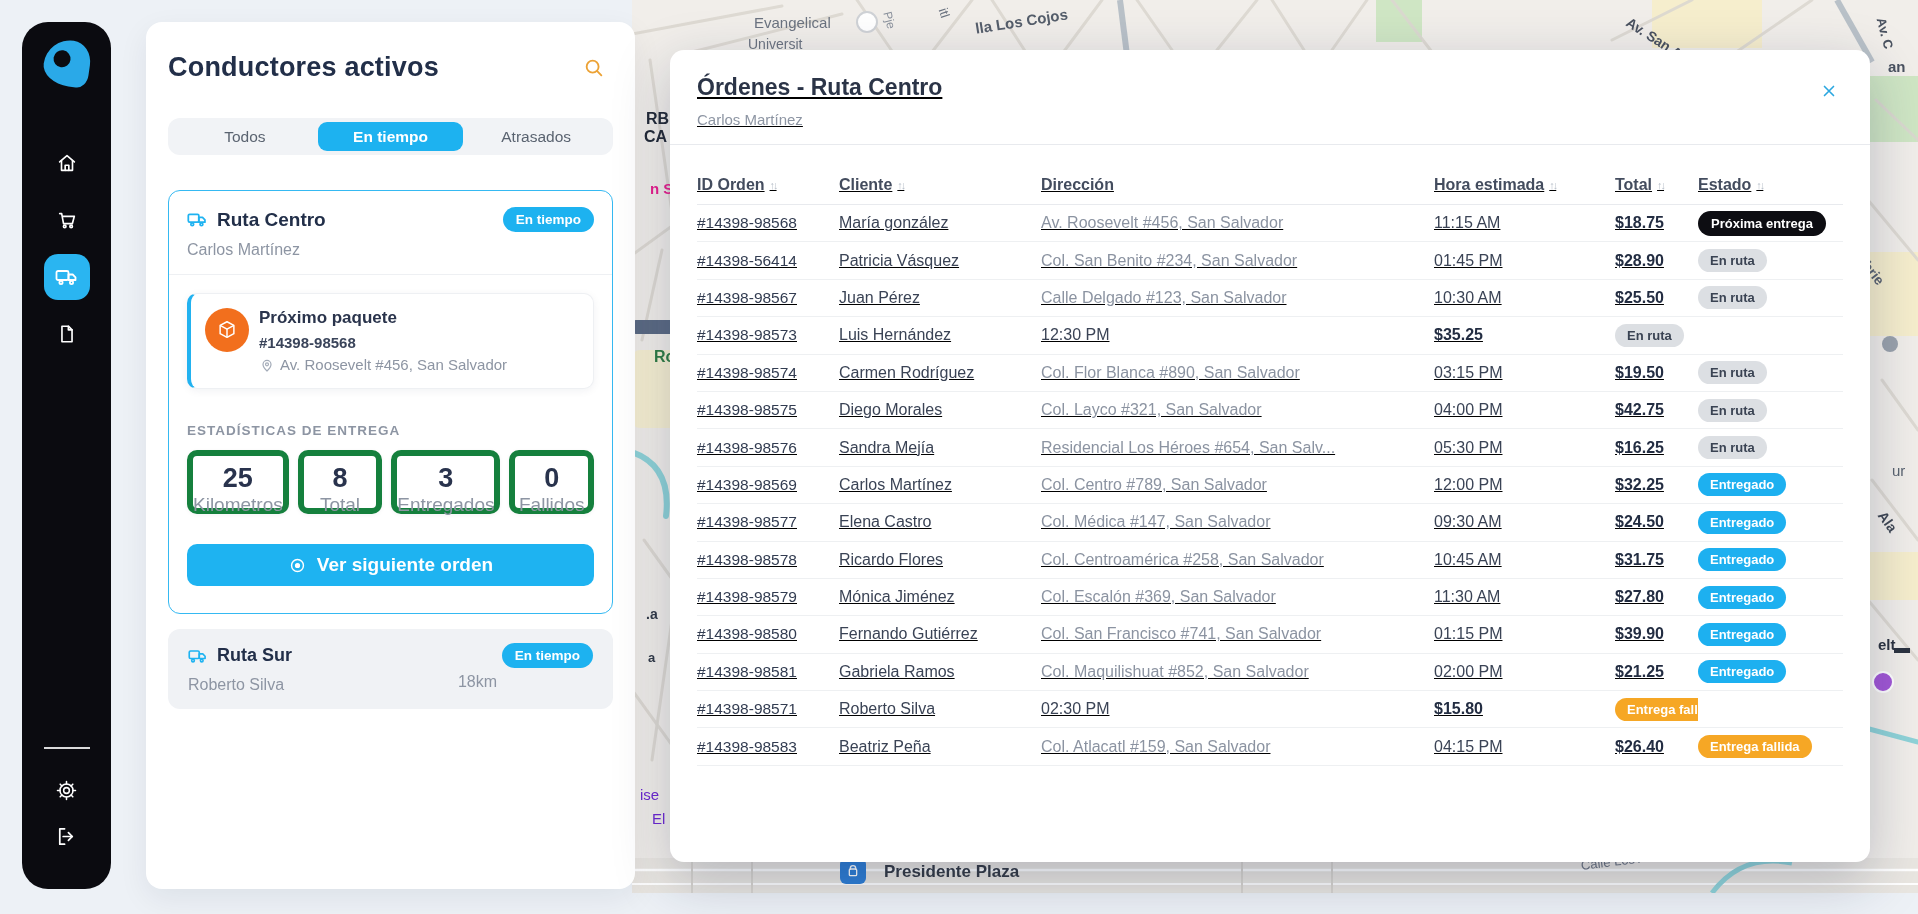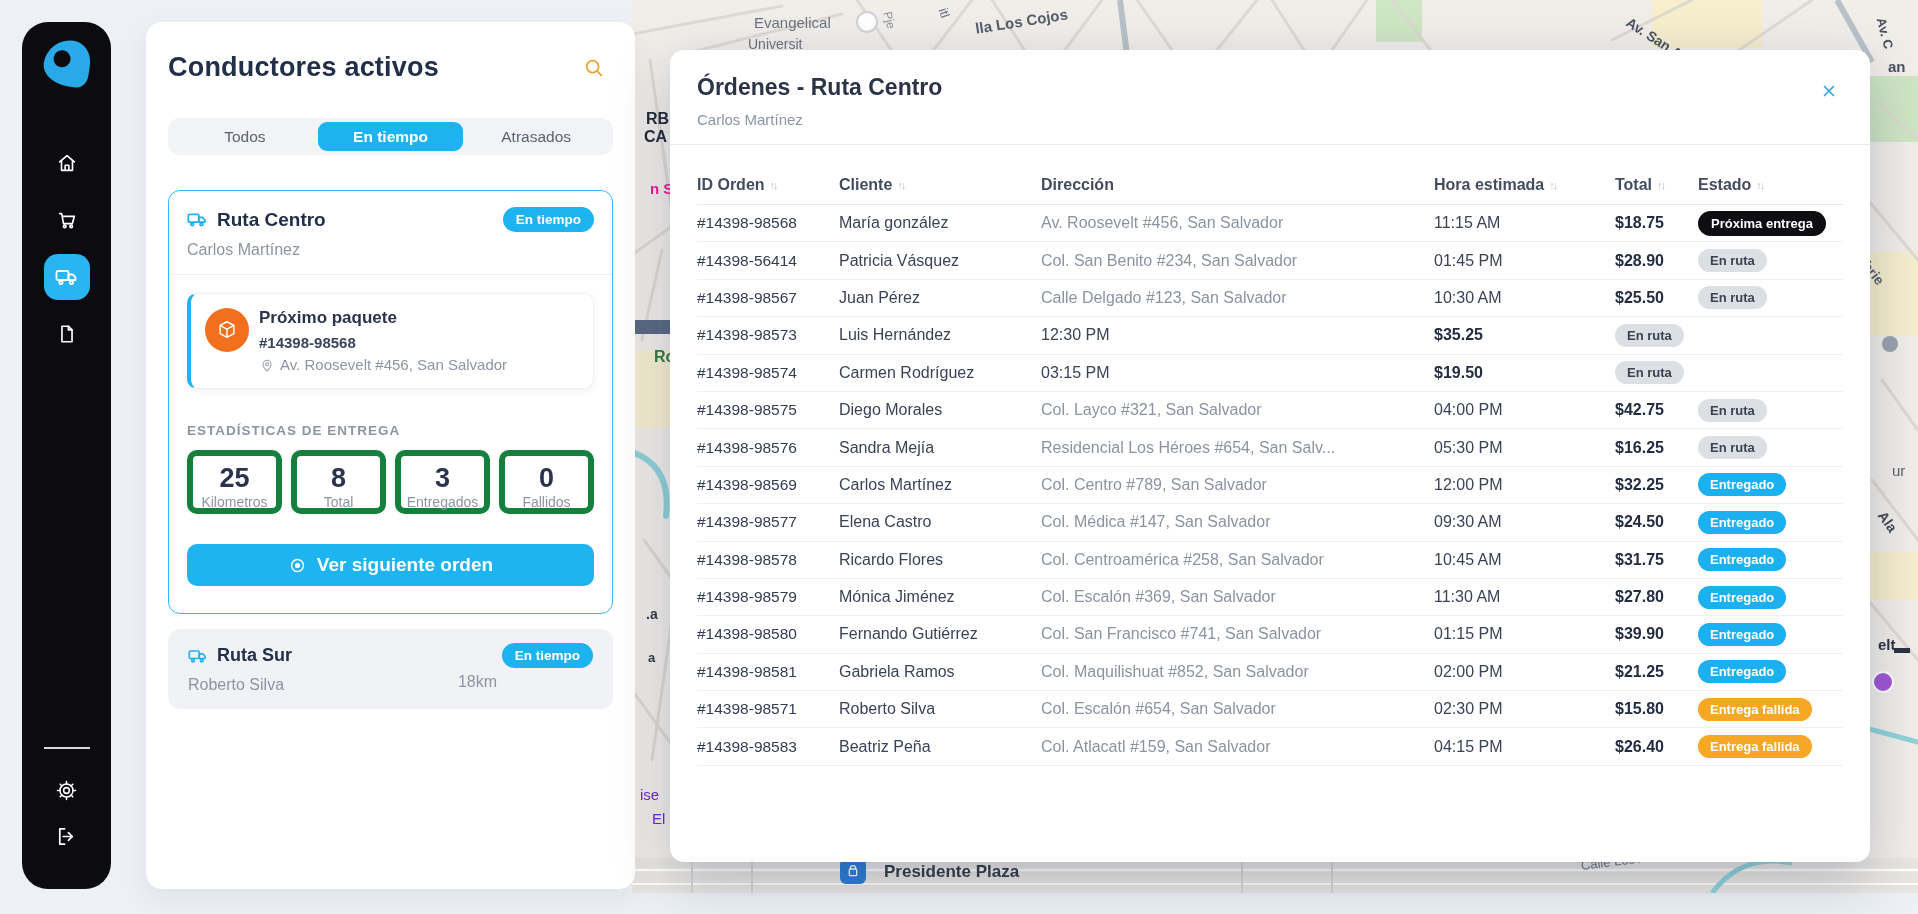--- a/index.html
+++ b/index.html
@@ -69,37 +69,37 @@
   .pkg-addr { margin-top:5px; font-size:15px; color:#8d95a3; display:flex;
     align-items:center; gap:5px; }
 
   .stats-title { margin-top:34px; font-size:13.5px; font-weight:700;
     letter-spacing:1px; color:#8d95a3; }
   .stats-row { margin-top:12px; display:flex; gap:9px; }
   .stat-box { flex:1; height:64px; background:#fff; border:6px solid #15803d;
     border-radius:10px; box-shadow:0 1px 4px rgba(20,30,60,.05); text-align:center;
     padding-top:8px; }
   .stat-value { font-size:27px; font-weight:700; color:#29334d; line-height:28px; }
-  .stat-label { font-size:14px; color:#8d95a3; margin-top:2px; }
+  .stat-label { font-size:19px; color:#8d95a3; margin-top:2px; }
 
   .next-order-btn { margin-top:30px; width:100%; height:42px; background:#1eb3f1;
     border:none; border-radius:10px; color:#fff; font-family:inherit; font-size:19px;
     font-weight:700; cursor:pointer; display:flex; align-items:center;
     justify-content:center; gap:10px; }
 
   .route-card-sm { position:relative; margin-top:15px; background:#f0f2f5;
     border-radius:12px; height:80px; padding:14px 20px 5px; }
   .rc-sm-title { font-size:18px; font-weight:700; color:#222f49; margin-left:9px; }
   .rc-sm-driver { margin-top:8px; font-size:16px; color:#8d95a3; }
   .rc-sm-dist { position:absolute; right:116px; top:44px; font-size:16px; color:#8d95a3; }
 
   
   .modal { position:absolute; left:670px; top:50px; width:1200px; height:812px;
     background:#fff; border-radius:14px; box-shadow:0 18px 55px rgba(25,35,70,.25);
-    padding:24px 27px 5px; z-index:40; }
+    padding:24px 27px 5px; z-index:40;text-decoration:underline; }
   .modal-title { font-size:23px; font-weight:700; color:#2b3447; }
   .modal-sub { margin-top:10px; font-size:15px; color:#8d95a3; }
   .modal-close { position:absolute; right:28px; top:28px; width:26px; height:26px;
     display:flex; align-items:center; justify-content:center; cursor:pointer; }
   .modal-divider { margin:16px -27px 0; height:1px; background:#e8eaee; }
 
   .otable { margin-top:20px; }
   .thead, .trow { display:grid;
     grid-template-columns:142px 202px 393px 181px 83px 1fr; align-items:center; }
   .thead { height:40px; border-bottom:1px solid #e8eaee; }
@@ -433,20 +433,21 @@
     <div class="td td-client">Luis Hernández</div>
     <div class="td td-time">12:30 PM</div>
     <div class="td td-total">$35.25</div>
     <div class="td td-status">
       <span class="badge route">En ruta</span>
     </div>
   </div>
         <div class="trow">
     <div class="td td-id">#14398-98574</div>
     <div class="td td-client">Carmen Rodríguez</div>
+    <div class="td td-address">Col. Flor Blanca #890, San Salvador</div>
     <div class="td td-time">03:15 PM</div>
     <div class="td td-total">$19.50</div>
     <div class="td td-status">
       <span class="badge route">En ruta</span>
     </div>
   </div>
         <div class="trow">
     <div class="td td-id">#14398-98575</div>
     <div class="td td-client">Diego Morales</div>
     <div class="td td-address">Col. Layco #321, San Salvador</div>
@@ -522,21 +523,20 @@
     <div class="td td-address">Col. Maquilishuat #852, San Salvador</div>
     <div class="td td-time">02:00 PM</div>
     <div class="td td-total">$21.25</div>
     <div class="td td-status">
       <span class="badge delivered">Entregado</span>
     </div>
   </div>
         <div class="trow">
     <div class="td td-id">#14398-98571</div>
     <div class="td td-client">Roberto Silva</div>
-    <div class="td td-address">Col. Escalón #654, San Salvador</div>
     <div class="td td-time">02:30 PM</div>
     <div class="td td-total">$15.80</div>
     <div class="td td-status">
       <span class="badge failed">Entrega fallida</span>
     </div>
   </div>
         <div class="trow">
     <div class="td td-id">#14398-98583</div>
     <div class="td td-client">Beatriz Peña</div>
     <div class="td td-address">Col. Atlacatl #159, San Salvador</div>

